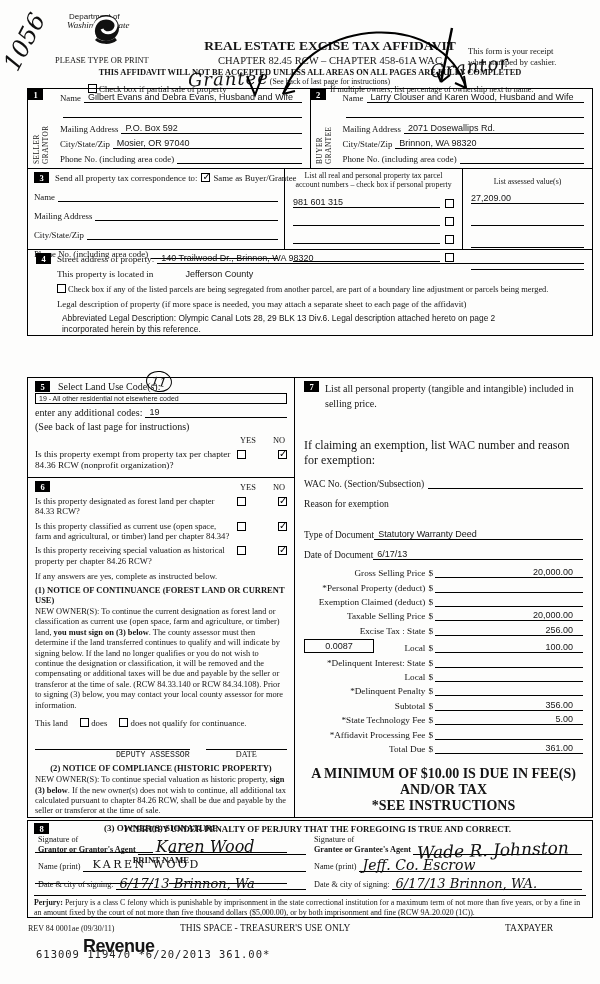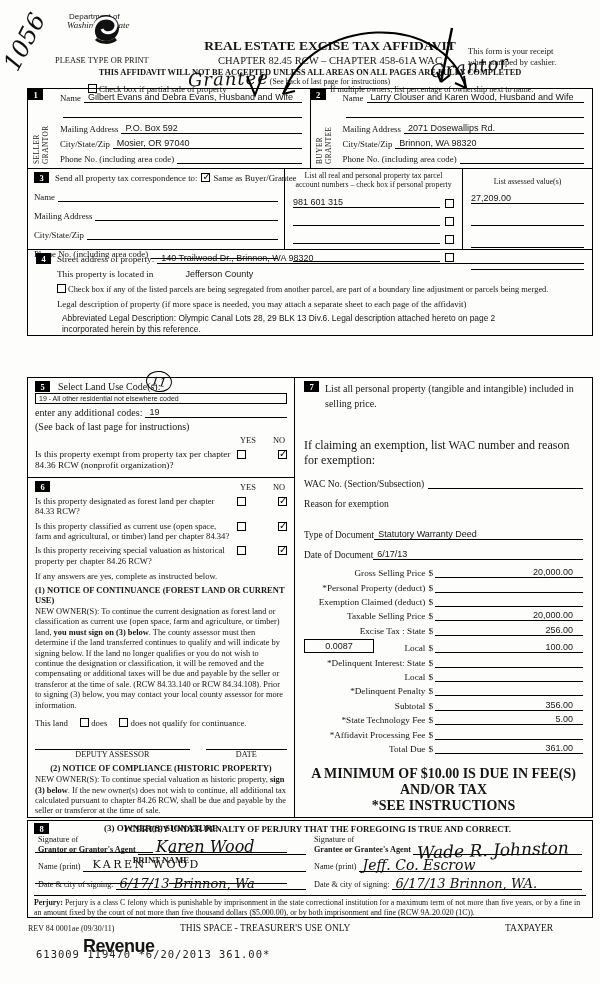--- a/index.html
+++ b/index.html
@@ -329,21 +329,21 @@
         <div style="font-size:8.8px;margin-top:7px;display:flex;gap:12px;align-items:center;">
           <span>This land</span>
           <span><span class="cb"></span> <span>does</span></span>
           <span><span class="cb"></span> <span>does not qualify for continuance.</span></span>
         </div>
         <div class="duo">
           <span class="seg" style="flex:1.9;"></span>
           <span class="seg" style="flex:1;"></span>
         </div>
         <div class="duolabs">
-          <span style="flex:1.9;text-align:center;">DEPUTY ASSESSOR</span>
+          <span style="flex:1.9;text-align:right;font-family:Liberation Mono, monospace;">DEPUTY ASSESSOR</span>
           <span style="flex:1;text-align:center;">DATE</span>
         </div>
         <div class="b center" style="font-size:8.6px;margin-top:4px;">(2) NOTICE OF COMPLIANCE (HISTORIC PROPERTY)</div>
         <div class="para"><span>NEW OWNER(S): To continue special valuation as historic property, </span><span class="b">sign (3) below</span><span>. If the new owner(s) does not wish to continue, all additional tax calculated pursuant to chapter 84.26 RCW, shall be due and payable by the seller or transferor at the time of sale.</span></div>
         <div class="b center" style="font-size:9px;margin-top:6px;">(3)  OWNER(S) SIGNATURE</div>
         <div class="duo" style="margin-top:10px;">
           <span class="seg" style="flex:1;"></span>
           <span class="seg" style="flex:1;"></span>
         </div>
         <div class="b center" style="font-size:8.8px;margin-top:2px;">PRINT NAME</div>

